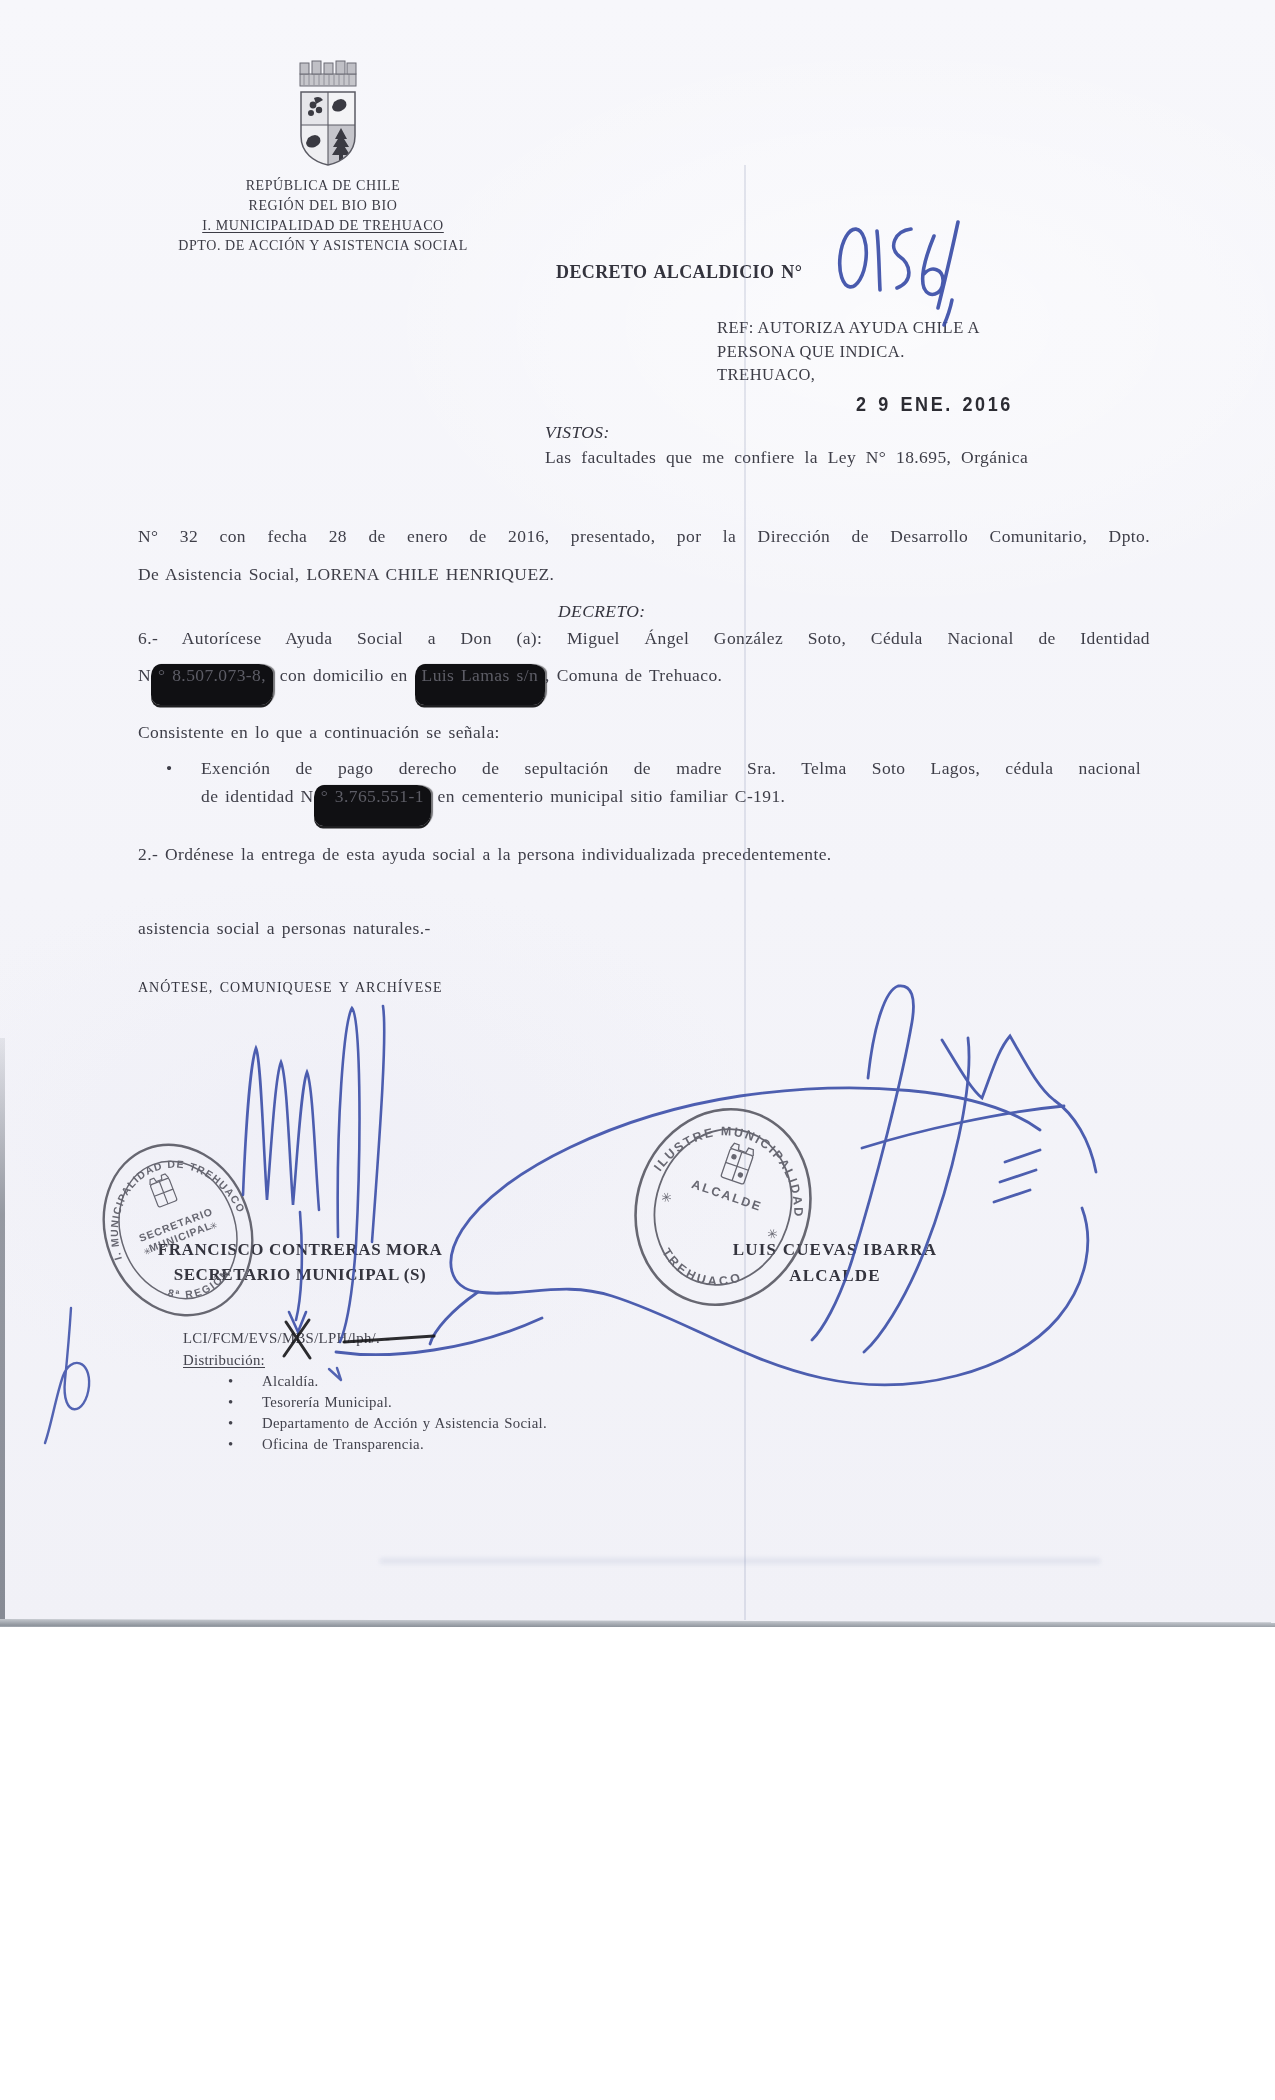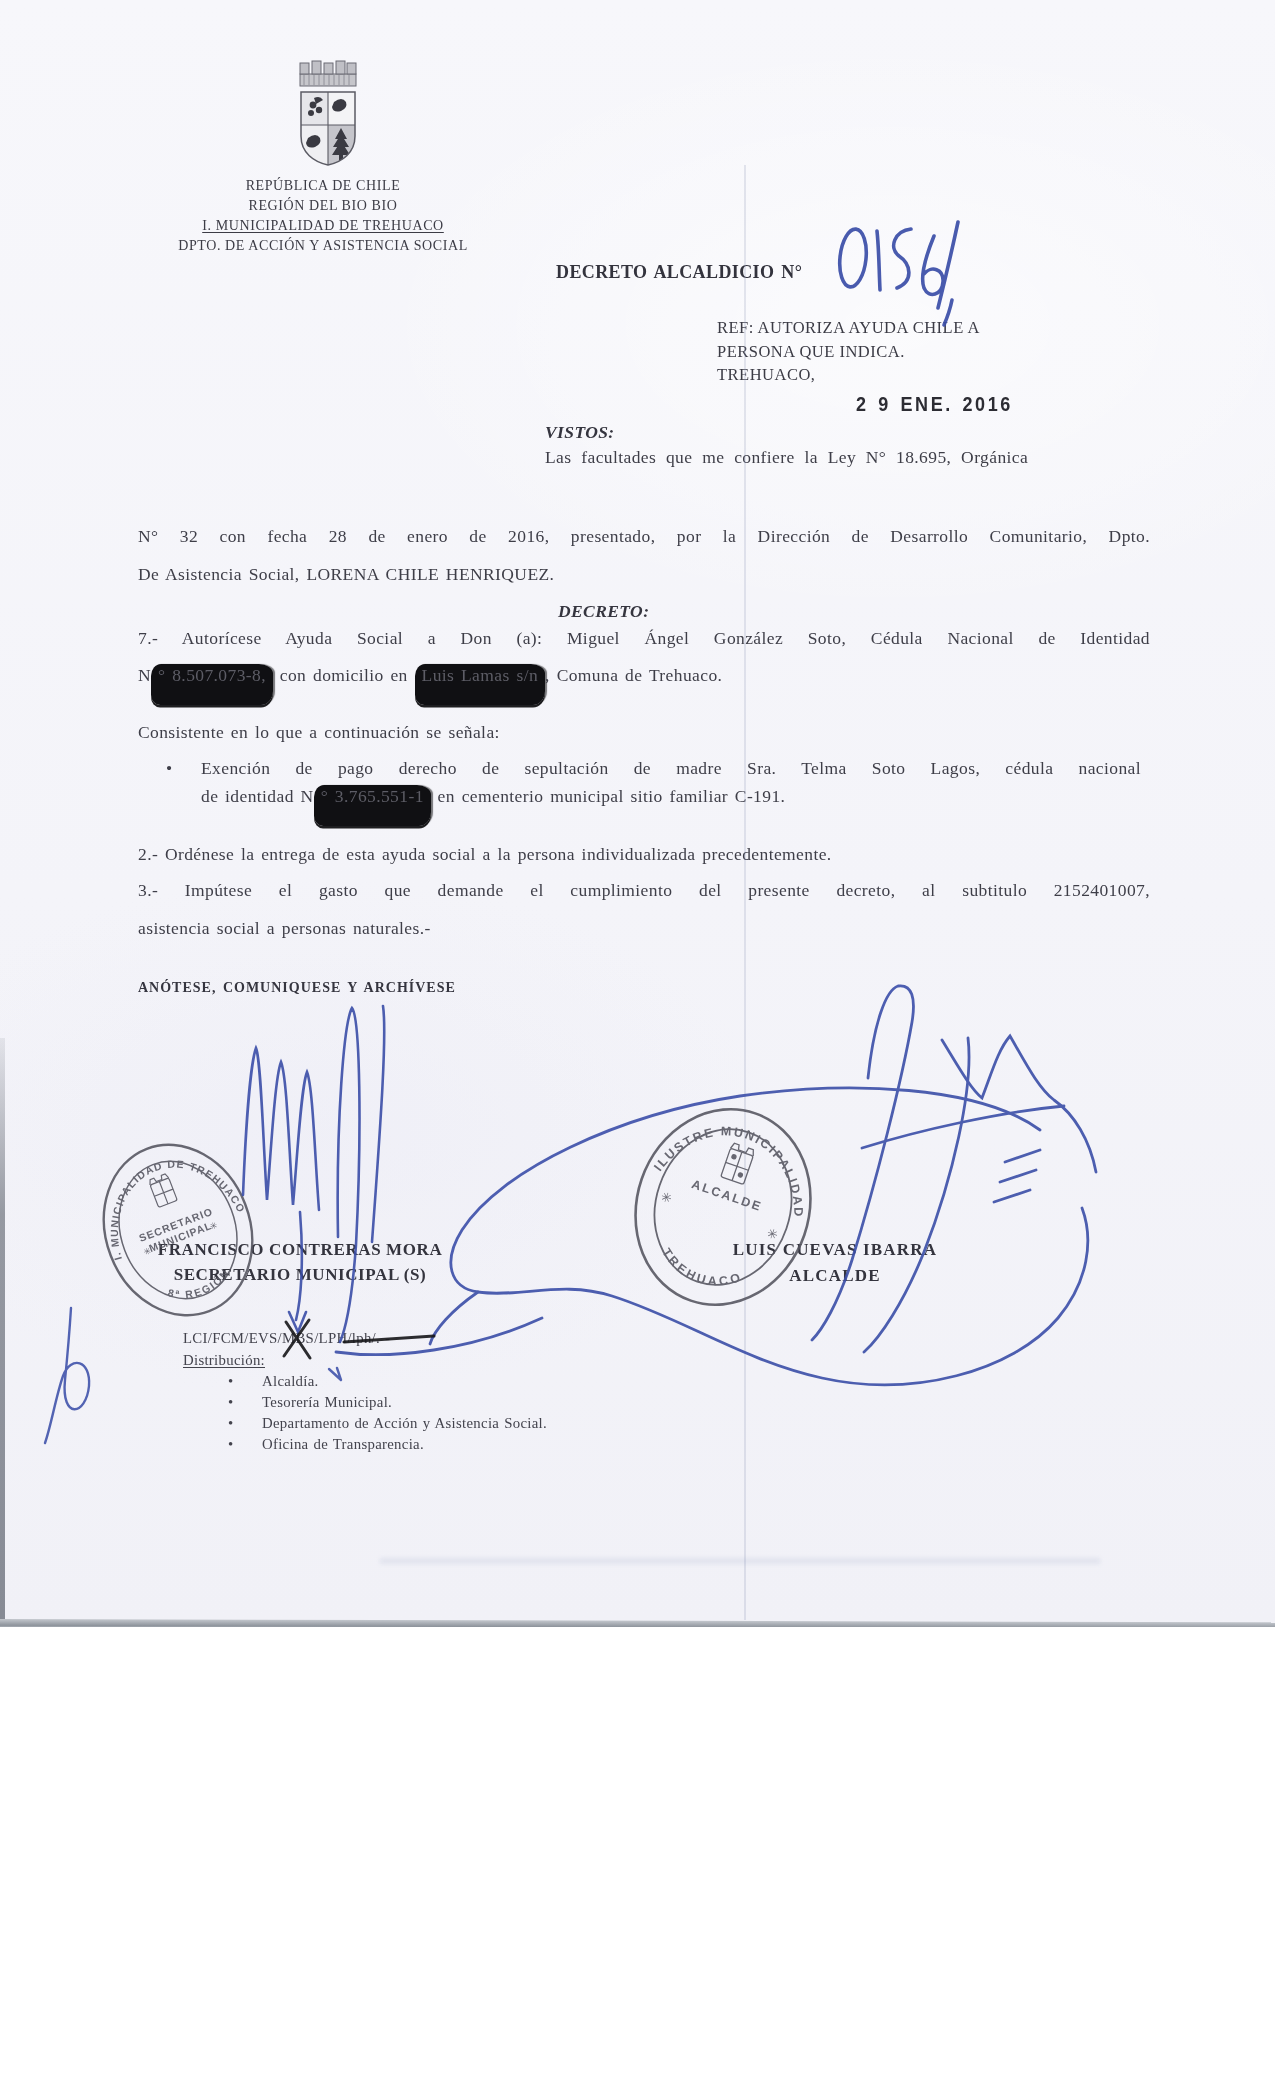--- a/index.html
+++ b/index.html
@@ -4,21 +4,21 @@
 <style>
   html,body{margin:0;padding:0;background:#ffffff;}
   .canvas{position:relative;width:1275px;height:2100px;overflow:hidden;
           font-family:"Liberation Serif", serif;background:#ffffff;}
   .paper{position:absolute;left:0;top:0;width:1275px;height:1624px;
          background:
            radial-gradient(900px 500px at 70% 20%, rgba(255,255,255,.55), rgba(255,255,255,0) 60%),
            radial-gradient(700px 400px at 25% 70%, rgba(235,235,245,.45), rgba(255,255,255,0) 65%),
            linear-gradient(180deg,#f7f7fb 0%,#f4f4f9 55%,#f1f1f7 100%);}
   .t{position:absolute;color:#3e3e48;font-size:17.5px;letter-spacing:.4px;word-spacing:2px;line-height:22px;}
-  .bold{font-weight:bold;color:#35353f;}
+  .bold{font-weight:normal;color:#35353f;}
   .italic{font-style:italic;}
   .jline{left:138px;width:1012px;text-align:justify;text-align-last:justify;white-space:nowrap0;}
   .letterhead{position:absolute;left:128px;top:176px;width:390px;text-align:center;
               font-size:14px;letter-spacing:.6px;color:#3c3c46;line-height:19.5px;}
   .letterhead div{margin-bottom:.5px;}
   .u{text-decoration:underline;text-underline-offset:2px;}
   .decree-title{left:556px;top:261px;font-size:18px;font-weight:bold;letter-spacing:.4px;color:#33333d;}
   .refblock{position:absolute;left:717px;top:316px;font-size:16.5px;letter-spacing:.5px;
             color:#3b3b45;line-height:23.5px;}
   .datestamp{left:856px;top:392px;font-family:"Liberation Sans",sans-serif;font-weight:bold;
@@ -96,30 +96,29 @@
       <div>TREHUACO,</div>
     </div>
     <div class="t datestamp">2 9 ENE. 2016</div>
 
     <div class="t bold italic" style="left:545px;top:421px">VISTOS:</div>
     <div class="t" style="left:545px;top:446px;word-spacing:5px">Las facultades que me confiere la Ley N° 18.695, Orgánica</div>
     <div class="t jline" style="top:525px">N° 32 con fecha 28 de enero de 2016, presentado, por la Dirección de Desarrollo Comunitario, Dpto.</div>
     <div class="t" style="left:138px;top:563px">De Asistencia Social, LORENA CHILE HENRIQUEZ.</div>
 
     <div class="t bold italic" style="left:558px;top:600px">DECRETO:</div>
-    <div class="t jline" style="top:627px">7.- Autorícese Ayuda Social a Don (a): Miguel Ángel González Soto, Cédula Nacional de Identidad</div>
+    <div class="t jline" style="top:627px">6.- Autorícese Ayuda Social a Don (a): Miguel Ángel González Soto, Cédula Nacional de Identidad</div>
     <div class="t" style="left:138px;top:664px"><span>N</span><span class="redact">° 8.507.073-8,</span><span> con domicilio en </span><span class="redact">Luis Lamas s/n</span><span>, Comuna de Trehuaco.</span></div>
     <div class="t" style="left:138px;top:721px">Consistente en lo que a continuación se señala:</div>
 
     <div class="t" style="left:166px;top:757px">•</div>
     <div class="t" style="left:201px;top:757px;width:940px;text-align:justify;text-align-last:justify">Exención de pago derecho de sepultación de madre Sra. Telma Soto Lagos, cédula nacional</div>
     <div class="t" style="left:201px;top:785px"><span>de identidad N</span><span class="redact">° 3.765.551-1</span><span> en cementerio municipal sitio familiar C-191.</span></div>
 
     <div class="t" style="left:138px;top:843px">2.- Ordénese la entrega de esta ayuda social a la persona individualizada precedentemente.</div>
-    <div class="t jline" style="top:879px">3.- Impútese el gasto que demande el cumplimiento del presente decreto, al subtitulo 2152401007,</div>
     <div class="t" style="left:138px;top:917px">asistencia social a personas naturales.-</div>
 
     <div class="t bold" style="left:138px;top:977px;font-size:14px;letter-spacing:1px">ANÓTESE, COMUNIQUESE Y ARCHÍVESE</div>
 
     <div class="sig-name" style="left:140px;top:1237px;width:320px">FRANCISCO CONTRERAS MORA</div>
     <div class="sig-name" style="left:140px;top:1262px;width:320px">SECRETARIO MUNICIPAL (S)</div>
     <div class="sig-name" style="left:690px;top:1237px;width:290px;letter-spacing:1.2px">LUIS CUEVAS IBARRA</div>
     <div class="sig-name" style="left:690px;top:1263px;width:290px;letter-spacing:1.2px">ALCALDE</div>
 
     <div class="t small" style="left:183px;top:1327px">LCI/FCM/EVS/MBS/LPH/lph/. -</div>

